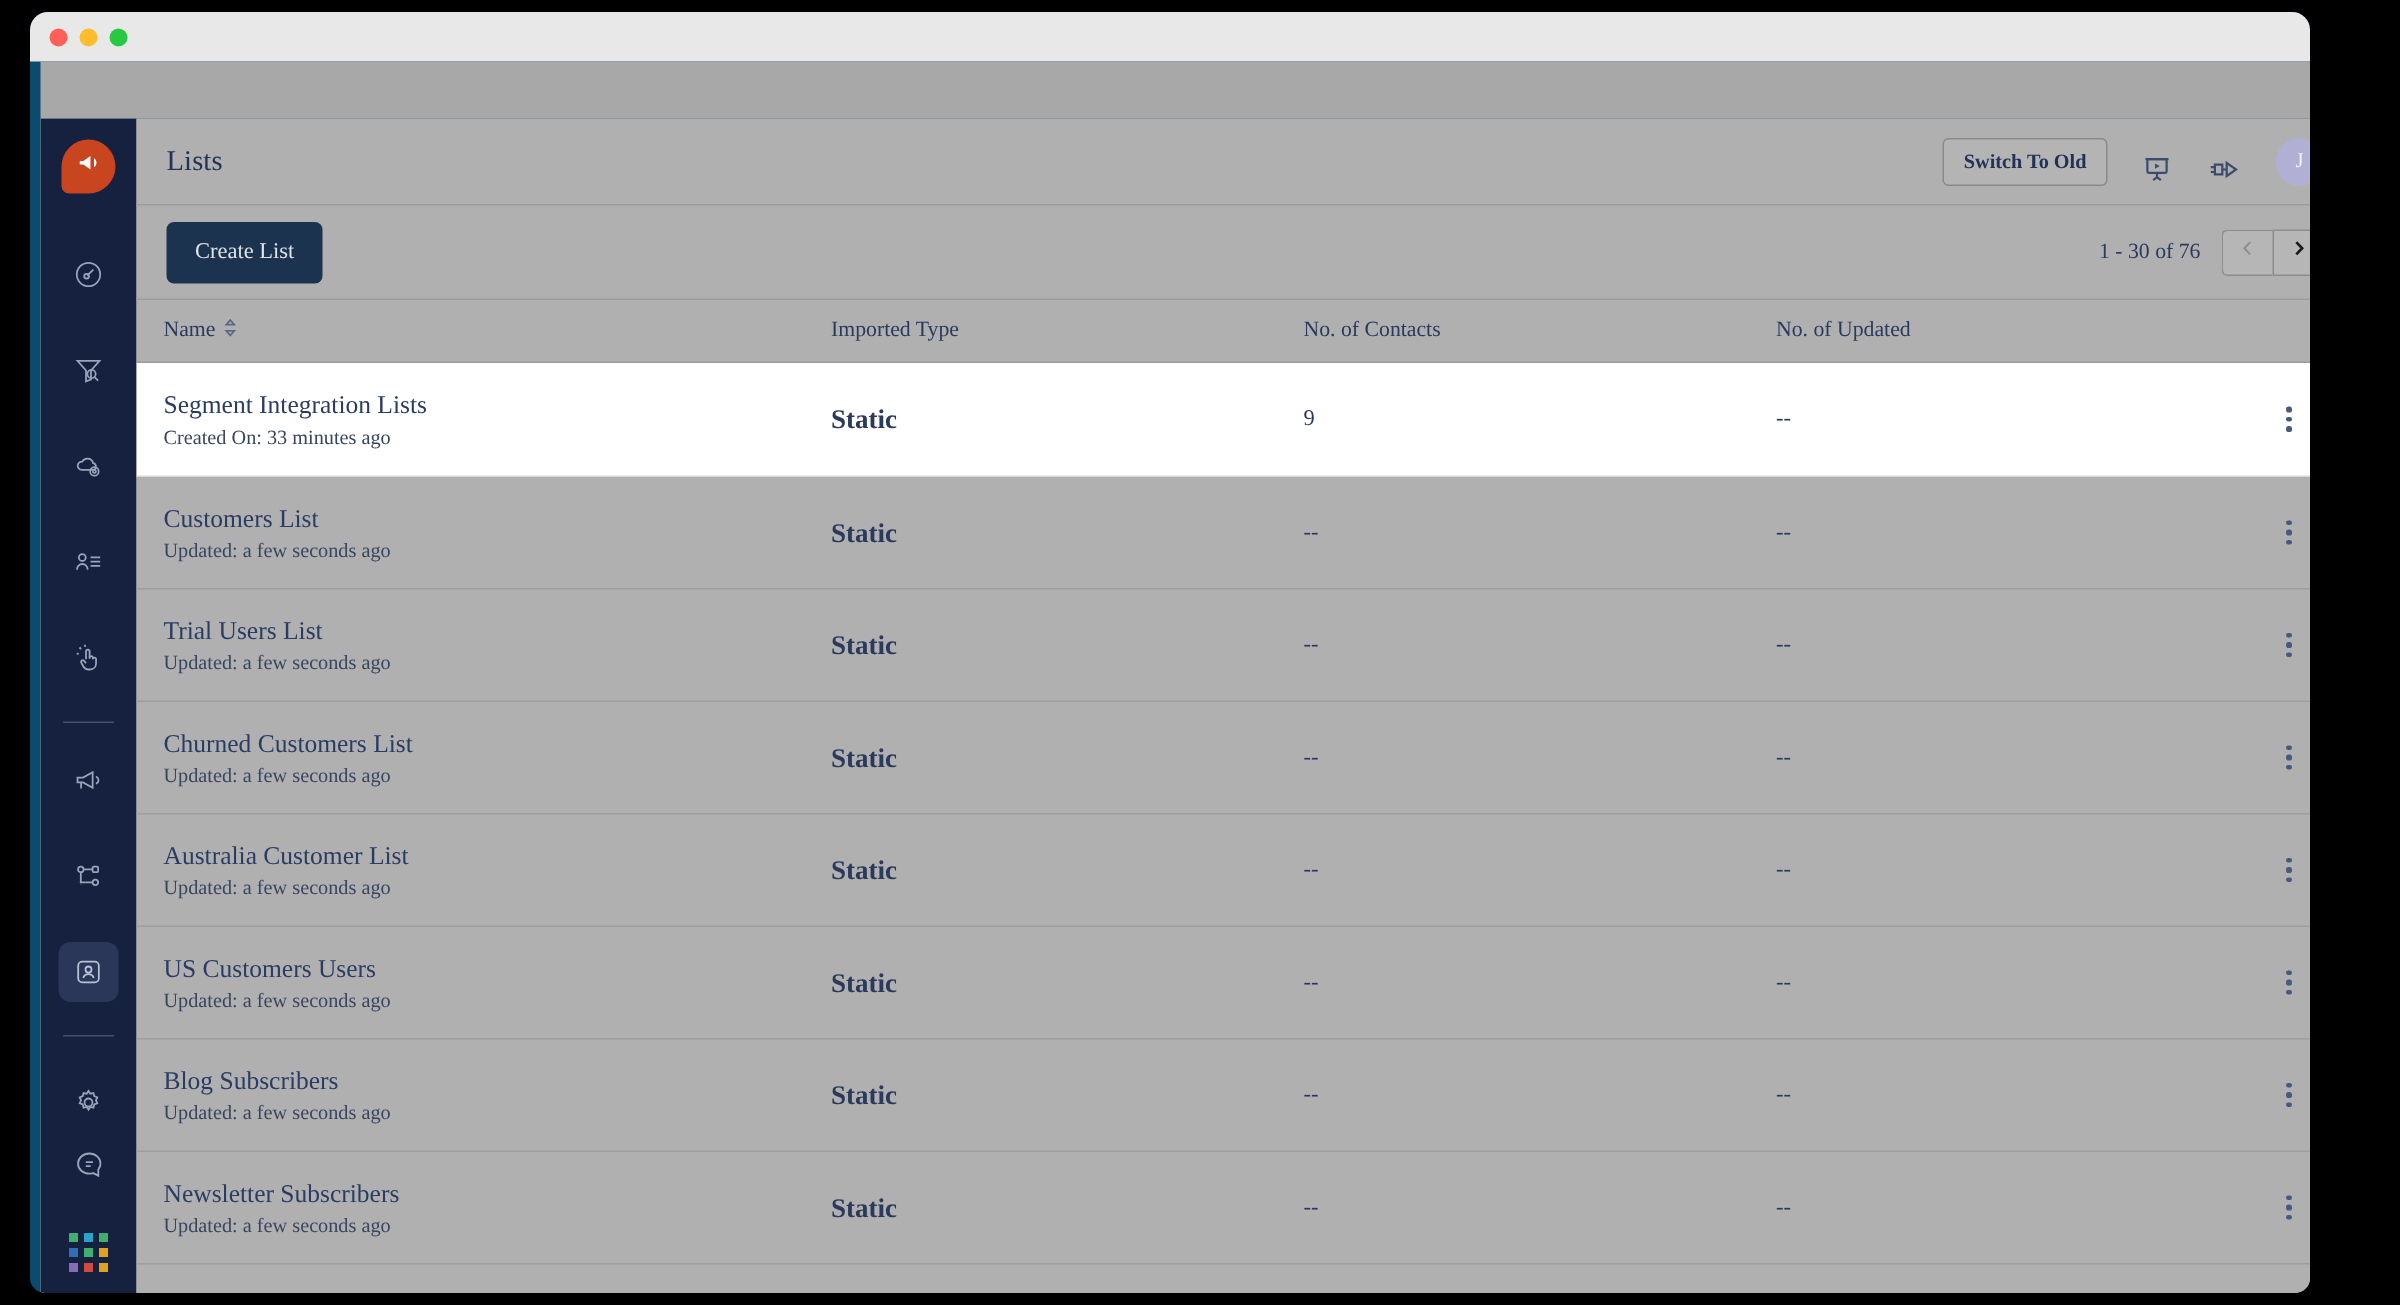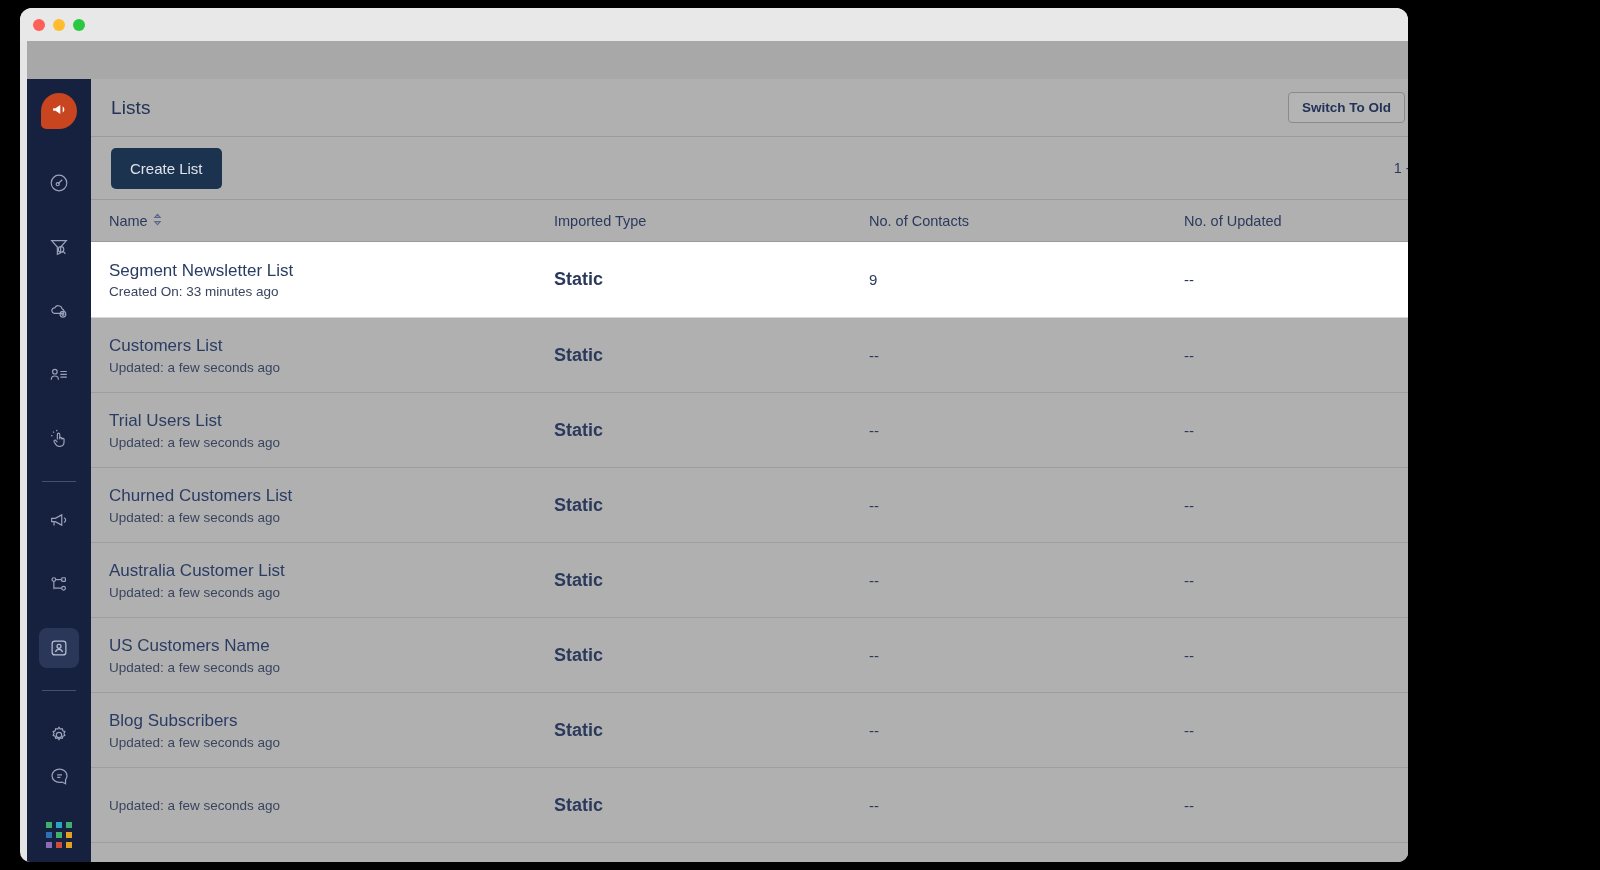--- a/index.html
+++ b/index.html
@@ -12,25 +12,26 @@
   #root {
     position: relative;
     width: 1600px; height: 870px;
     background: #000;
   }
 
   
   .window {
     position: absolute;
     left: 20px; top: 8px;
-    width: 1388px; height: 854px;
-    background: #e5e5e5;
+    width: 1520px; height: 854px;
+    background: #0c4a6e;
     border-radius: 12px 12px 10px 10px;
     overflow: hidden;
     box-shadow: 0 2px 14px rgba(0,0,0,0.45);
+    font-family: Liberation Serif, serif;
   }
   .titlebar {
     height: 33px;
     background: #e8e8e8;
     display: flex;
     align-items: center;
     padding-left: 13px;
     gap: 8px;
   }
   .dot { width: 12px; height: 12px; border-radius: 50%; }
@@ -124,21 +125,21 @@
     flex: 0 0 58px;
   }
   .page-title {
     font-size: 19px;
     color: #233256;
     letter-spacing: .1px;
   }
   .topbar-right {
     margin-left: auto;
     display: flex;
-    align-items: flex-start;
+    align-items: flex-end;
     gap: 22px;
   }
   .switch-btn {
     border: 1px solid #8a8a8a;
     background: #b4b4b4;
     border-radius: 4px;
     padding: 7px 13px;
     font-size: 13.5px;
     font-weight: bold;
     color: #233256;
@@ -471,21 +472,21 @@
               </span>
             </div>
             <div class="th col-type">Imported Type</div>
             <div class="th col-contacts">No. of Contacts</div>
             <div class="th col-segments">No. of Updated</div>
             <div class="col-kebab"></div>
           </div>
           <div id="rows-container">
               <div class="row highlight">
                 <div class="col-name">
-                  <div class="cell-name-title">Segment Newsletter List</div>
+                  <div class="cell-name-title">Segment Integration Lists</div>
                   <div class="cell-name-sub">Created On: 33 minutes ago</div>
                 </div>
                 <div class="col-type cell-type">Static</div>
                 <div class="col-contacts cell-val">9</div>
                 <div class="col-segments cell-val">--</div>
                 <div class="col-kebab">
                   <span class="kebab">
                     <i></i>
                     <i></i>
                     <i></i>
@@ -551,21 +552,21 @@
                 <div class="col-kebab">
                   <span class="kebab">
                     <i></i>
                     <i></i>
                     <i></i>
                   </span>
                 </div>
               </div>
               <div class="row">
                 <div class="col-name">
-                  <div class="cell-name-title">US Customers Name</div>
+                  <div class="cell-name-title">US Customers Users</div>
                   <div class="cell-name-sub">Updated: a few seconds ago</div>
                 </div>
                 <div class="col-type cell-type">Static</div>
                 <div class="col-contacts cell-val">--</div>
                 <div class="col-segments cell-val">--</div>
                 <div class="col-kebab">
                   <span class="kebab">
                     <i></i>
                     <i></i>
                     <i></i>
@@ -583,20 +584,21 @@
                 <div class="col-kebab">
                   <span class="kebab">
                     <i></i>
                     <i></i>
                     <i></i>
                   </span>
                 </div>
               </div>
               <div class="row">
                 <div class="col-name">
+                  <div class="cell-name-title">Newsletter Subscribers</div>
                   <div class="cell-name-sub">Updated: a few seconds ago</div>
                 </div>
                 <div class="col-type cell-type">Static</div>
                 <div class="col-contacts cell-val">--</div>
                 <div class="col-segments cell-val">--</div>
                 <div class="col-kebab">
                   <span class="kebab">
                     <i></i>
                     <i></i>
                     <i></i>

